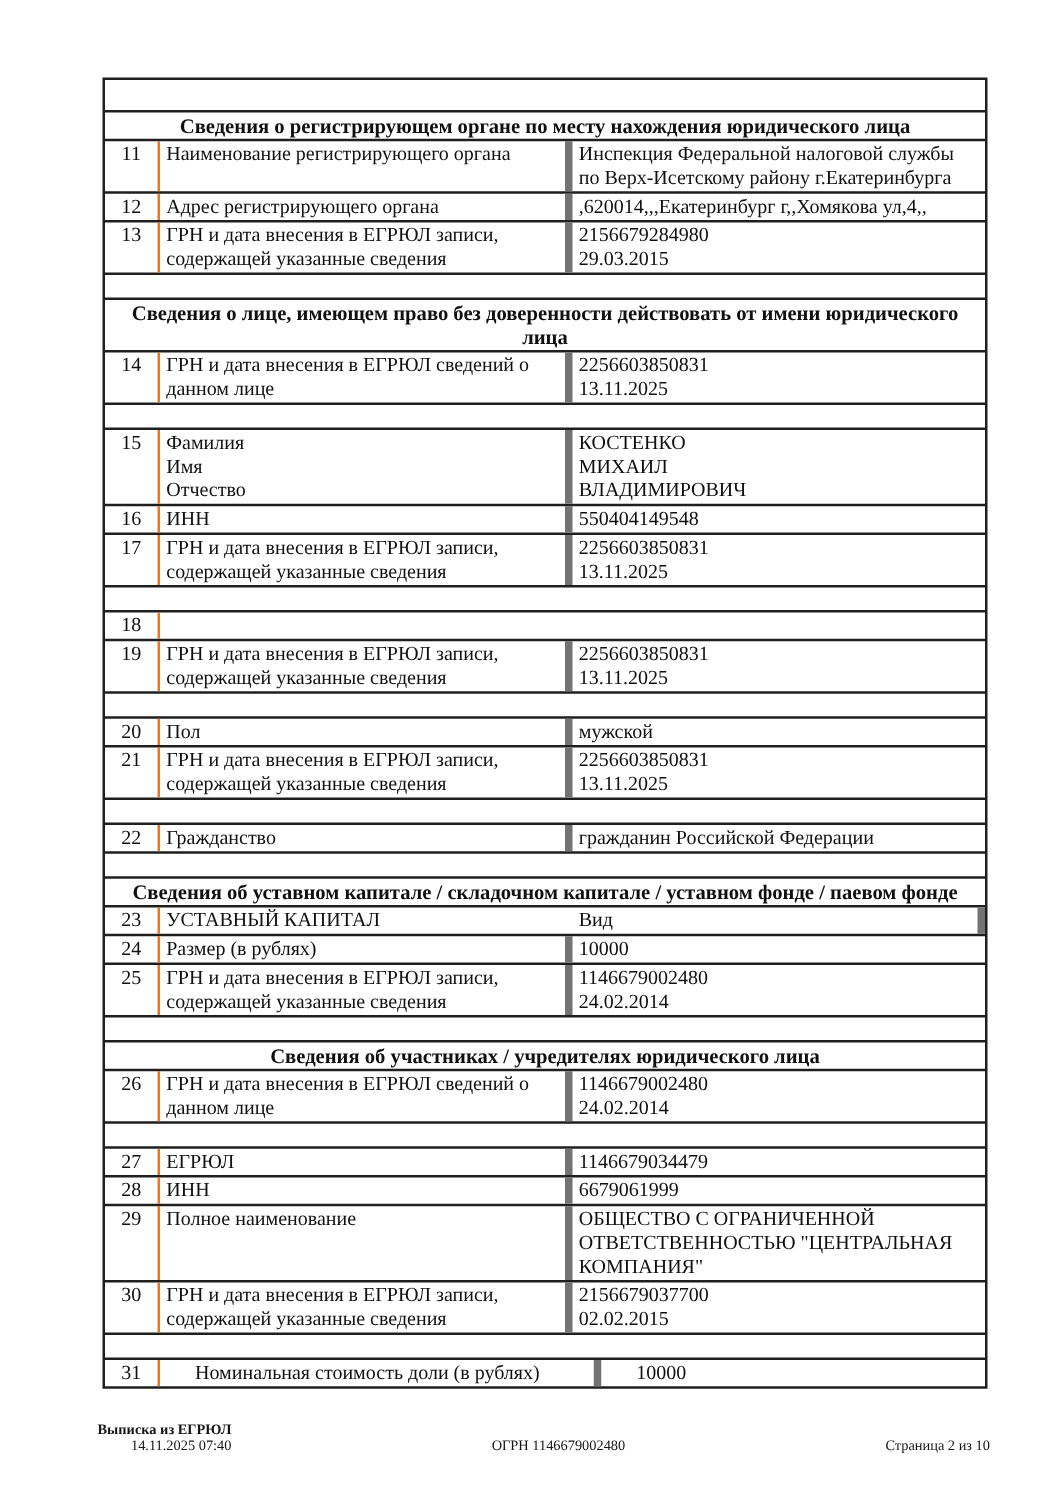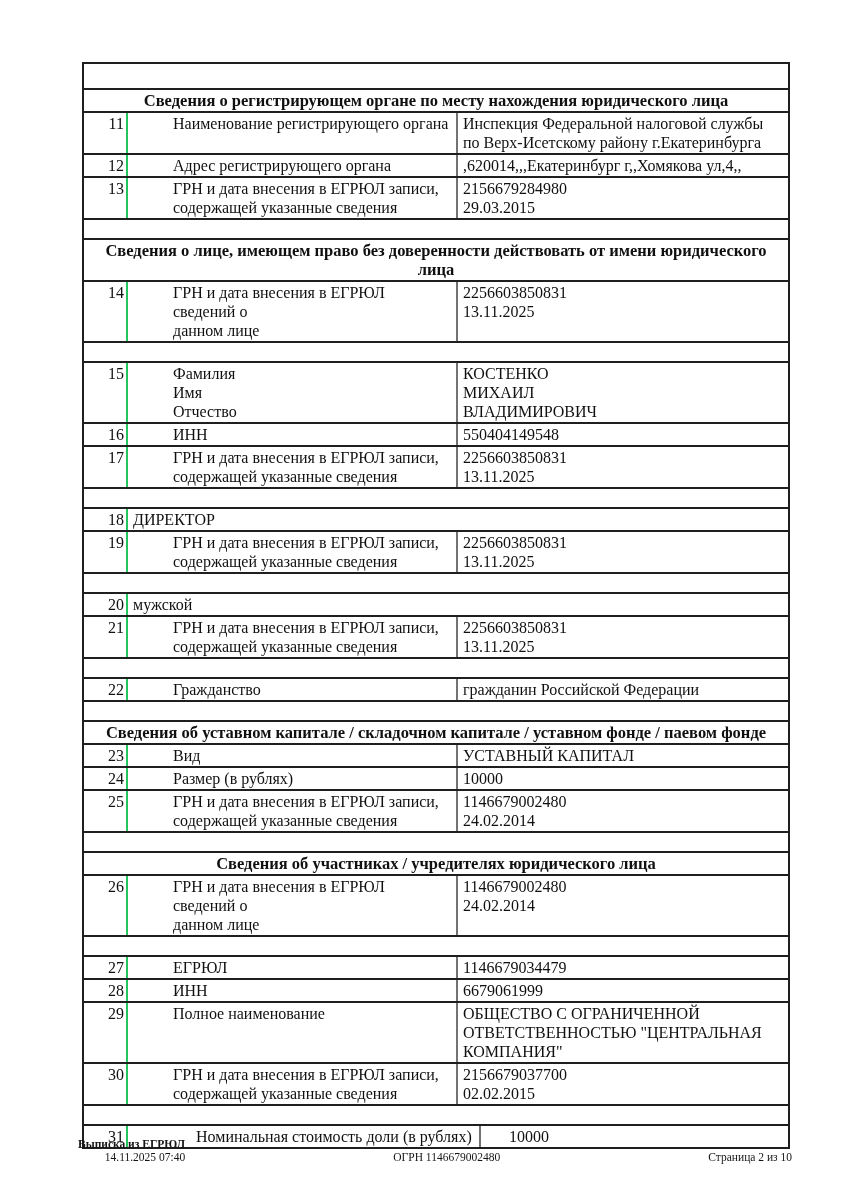--- a/index.html
+++ b/index.html
@@ -30,25 +30,25 @@
     align-items: stretch;
   }
   .c {
     padding: 1px 5px;
     font-size: 16px;
     line-height: 19px;
     white-space: pre-line;
     overflow: hidden;
   }
   .c-num {
-    text-align: right;
+    text-align: center;
     padding: 1px 2px;
-    border-right: 2px solid #22c55e;
-  }
-  .c-label { border-right: 2px solid #737373; margin-left: 40px; }
+    border-right: 2px solid #f97316;
+  }
+  .c-label { border-right: 6px solid #737373; }
   .row-section {
     text-align: center;
     font-weight: bold;
     font-size: 16.5px;
     line-height: 19px;
     padding: 1px 8px;
   }
   .row-spacer { height: 20px; }
   .doc-table > .row-spacer:first-child { height: 26px; }
   .footer {
@@ -125,32 +125,32 @@
       <div class="row row-data">
     <div class="c c-num">17</div>
     <div class="c c-label">ГРН и дата внесения в ЕГРЮЛ записи,
 содержащей указанные сведения</div>
     <div class="c c-value">2256603850831
 13.11.2025</div>
   </div>
       <div class="row row-spacer"></div>
       <div class="row row-data">
     <div class="c c-num">18</div>
-    <div class="c c-value">ДИРЕКТОР</div>
   </div>
       <div class="row row-data">
     <div class="c c-num">19</div>
     <div class="c c-label">ГРН и дата внесения в ЕГРЮЛ записи,
 содержащей указанные сведения</div>
     <div class="c c-value">2256603850831
 13.11.2025</div>
   </div>
       <div class="row row-spacer"></div>
       <div class="row row-data">
     <div class="c c-num">20</div>
+    <div class="c c-label">Пол</div>
     <div class="c c-value">мужской</div>
   </div>
       <div class="row row-data">
     <div class="c c-num">21</div>
     <div class="c c-label">ГРН и дата внесения в ЕГРЮЛ записи,
 содержащей указанные сведения</div>
     <div class="c c-value">2256603850831
 13.11.2025</div>
   </div>
       <div class="row row-spacer"></div>
@@ -158,22 +158,22 @@
     <div class="c c-num">22</div>
     <div class="c c-label">Гражданство</div>
     <div class="c c-value">гражданин Российской Федерации</div>
   </div>
       <div class="row row-spacer"></div>
       <div class="row row-section">
     <span>Сведения об уставном капитале / складочном капитале / уставном фонде / паевом фонде</span>
   </div>
       <div class="row row-data">
     <div class="c c-num">23</div>
+    <div class="c c-value">УСТАВНЫЙ КАПИТАЛ</div>
     <div class="c c-label">Вид</div>
-    <div class="c c-value">УСТАВНЫЙ КАПИТАЛ</div>
   </div>
       <div class="row row-data">
     <div class="c c-num">24</div>
     <div class="c c-label">Размер (в рублях)</div>
     <div class="c c-value">10000</div>
   </div>
       <div class="row row-data">
     <div class="c c-num">25</div>
     <div class="c c-label">ГРН и дата внесения в ЕГРЮЛ записи,
 содержащей указанные сведения</div>

